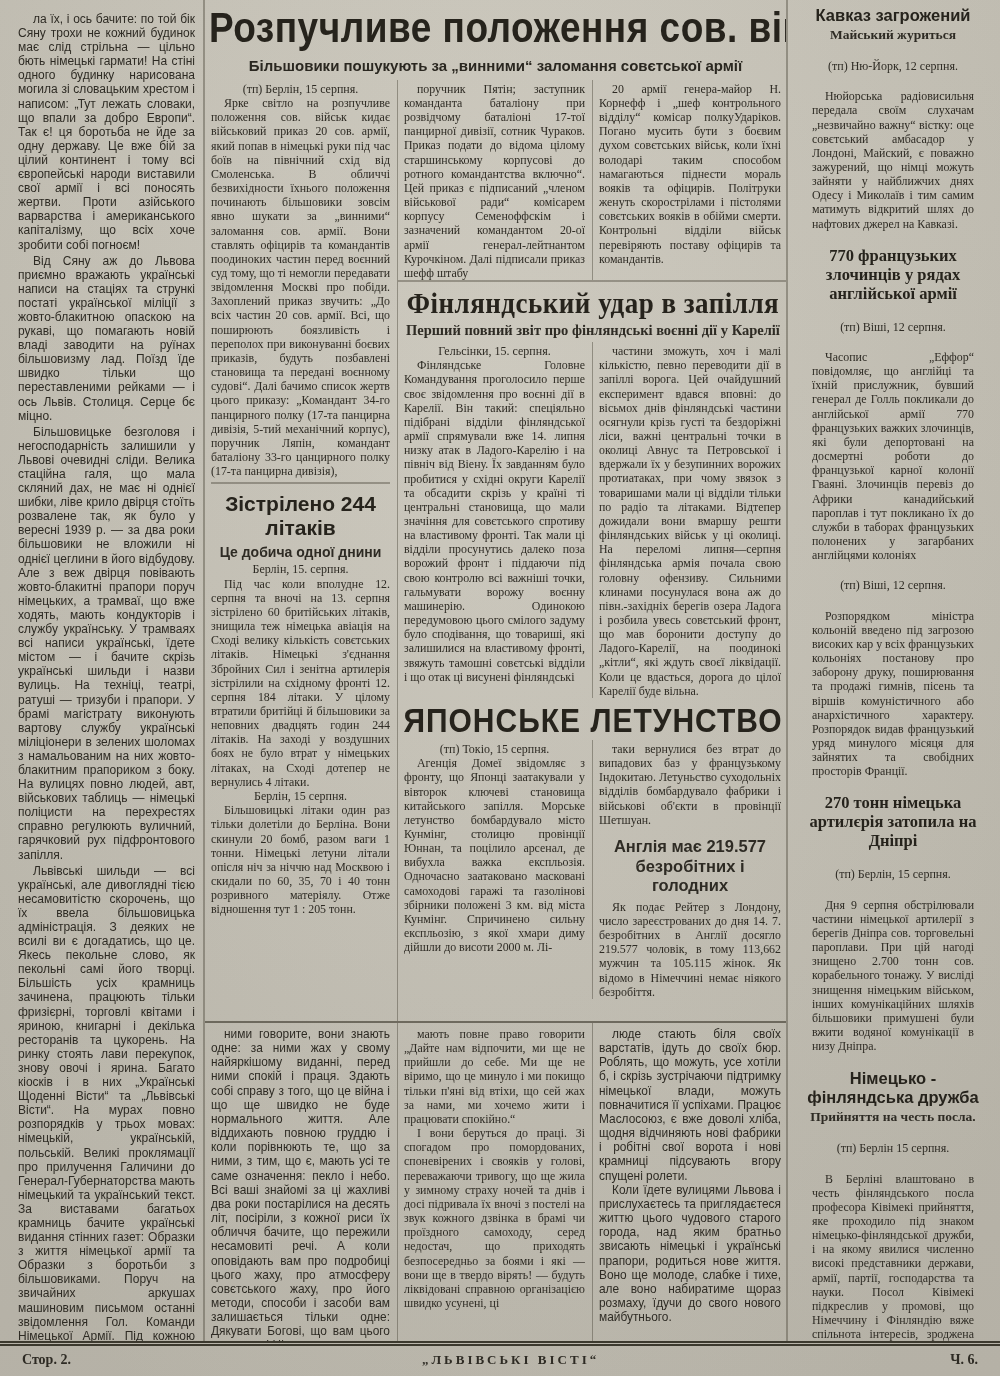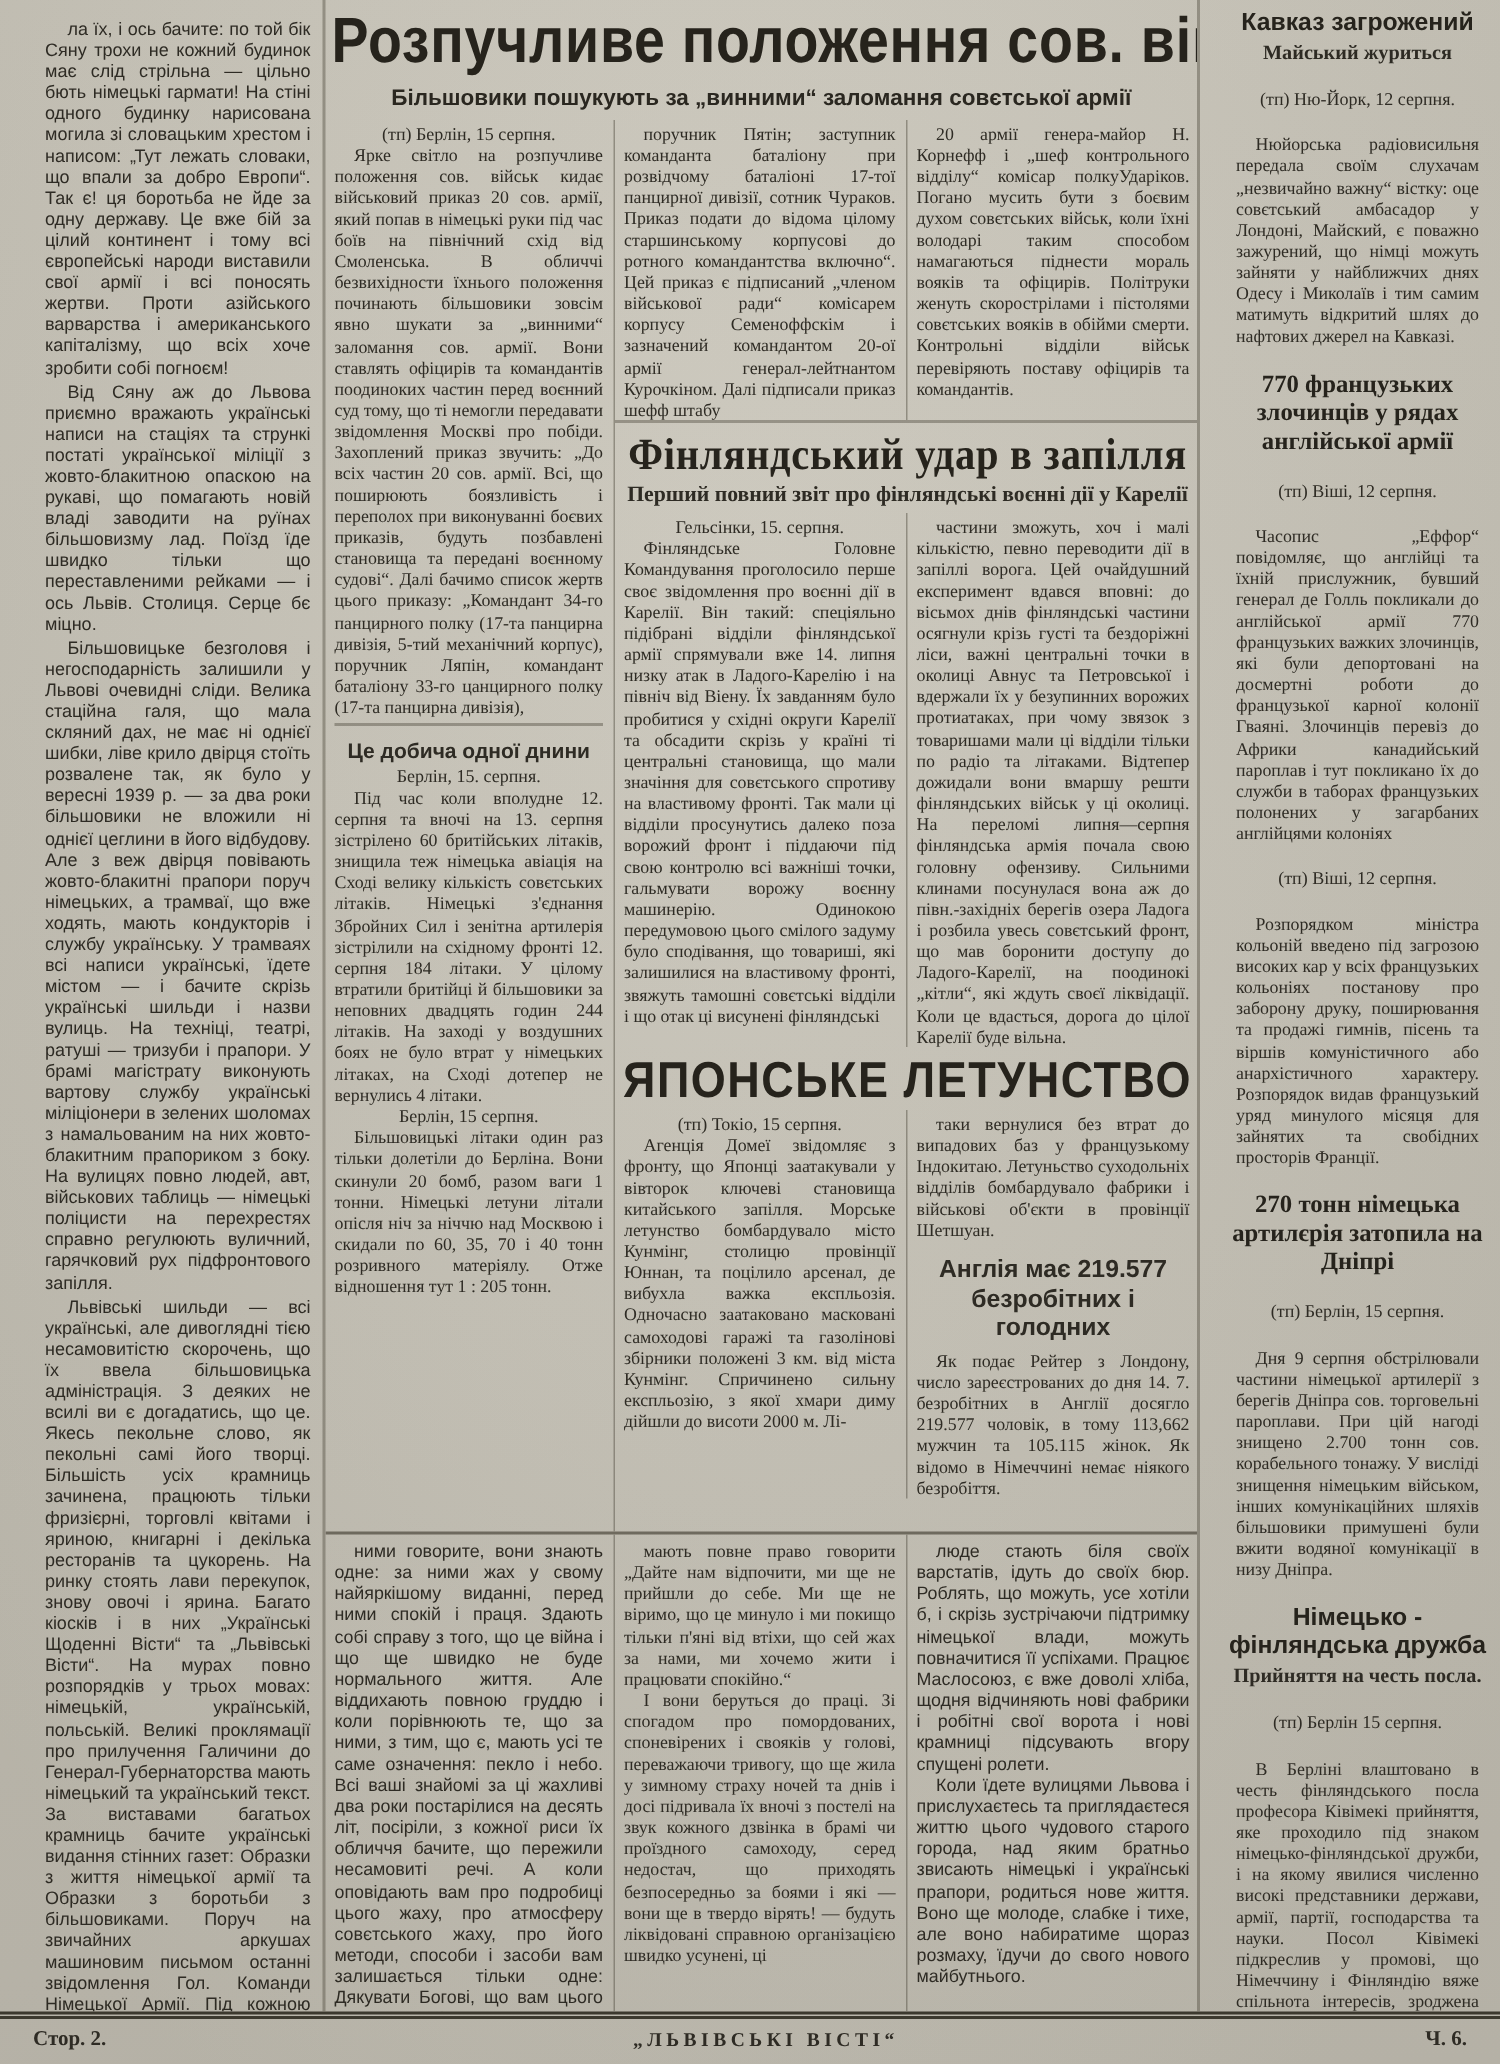--- a/index.html
+++ b/index.html
@@ -12,21 +12,20 @@
     font-family:"Liberation Serif", serif;
     position:relative;
     overflow:hidden;
     box-sizing:border-box;
   }
   .content{
     display:grid;
     grid-template-columns:205px 583px 212px;
     height:1341px;
     overflow:hidden;
-    padding-left:12px;
   }
   
   .col-left{
     border-right:2px solid #55514474;
     padding:12px 8px 0 18px;
     font-family:"Liberation Sans", sans-serif;
     font-size:12px;line-height:1.175;
     text-align:justify;
     overflow:hidden;
   }
@@ -115,20 +114,21 @@
 
         <div class="cm-left">
           <div class="tcol">
             <p class="dateline">(тп) Берлін, 15 серпня.</p>
             <p>Ярке світло на розпучливе положення сов. військ кидає військовий приказ 20 сов. армії, який попав в німецькі руки під час боїв на північний схід від Смоленська. В обличчі безвихідности їхнього положення починають більшовики зовсім явно шукати за „винними“ заломання сов. армії. Вони ставлять офіцирів та командантів поодиноких частин перед воєнний суд тому, що ті немогли передавати звідомлення Москві про побіди. Захоплений приказ звучить: „До всіх частин 20 сов. армії. Всі, що поширюють боязливість і переполох при виконуванні боєвих приказів, будуть позбавлені становища та передані воєнному судові“. Далі бачимо список жертв цього приказу: „Командант 34-го панцирного полку (17-та панцирна дивізія, 5-тий механічний корпус), поручник Ляпін, командант баталіону 33-го цанцирного полку (17-та панцирна дивізія),</p>
           </div>
 
           <div class="sec-rule"></div>
 
           <div class="sub-head">
+            <h3 class="sub-title-sans">Зістрілено 244 літаків</h3>
             <div class="sub-sub">Це добича одної днини</div>
           </div>
           <div class="tcol">
             <p class="dateline">Берлін, 15. серпня.</p>
             <p>Під час коли вполудне 12. серпня та вночі на 13. серпня зістрілено 60 бритійських літаків, знищила теж німецька авіація на Сході велику кількість совєтських літаків. Німецькі з'єднання Збройних Сил і зенітна артилерія зістрілили на східному фронті 12. серпня 184 літаки. У цілому втратили бритійці й більшовики за неповних двадцять годин 244 літаків. На заході у воздушних боях не було втрат у німецьких літаках, на Сході дотепер не вернулись 4 літаки.</p>
           </div>
 
           <div class="tcol">
             <p class="dateline">Берлін, 15 серпня.</p>
             <p>Більшовицькі літаки один раз тільки долетіли до Берліна. Вони скинули 20 бомб, разом ваги 1 тонни. Німецькі летуни літали опісля ніч за ніччю над Москвою і скидали по 60, 35, 70 і 40 тонн розривного матеріялу. Отже відношення тут 1 : 205 тонн.</p>

